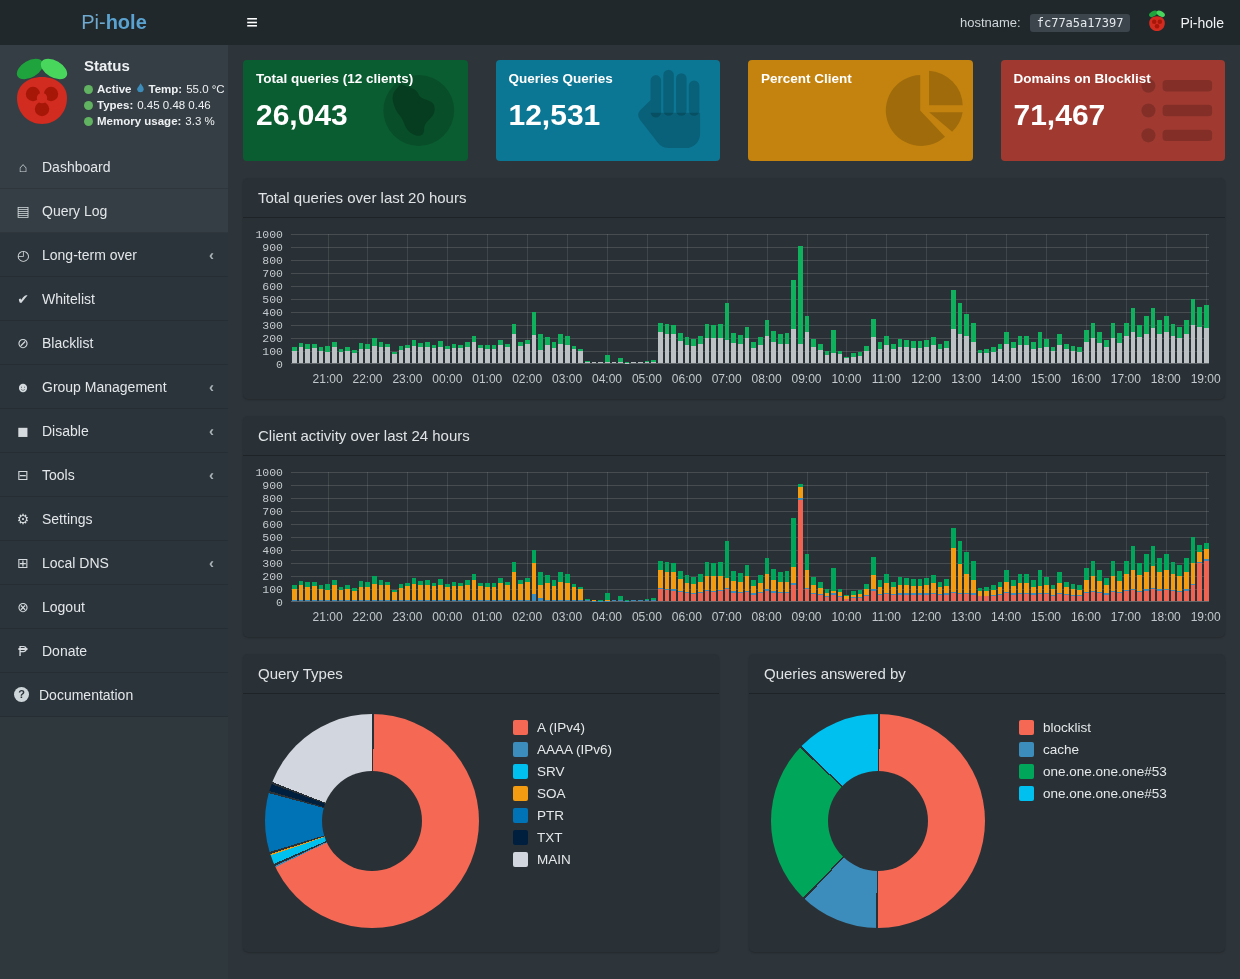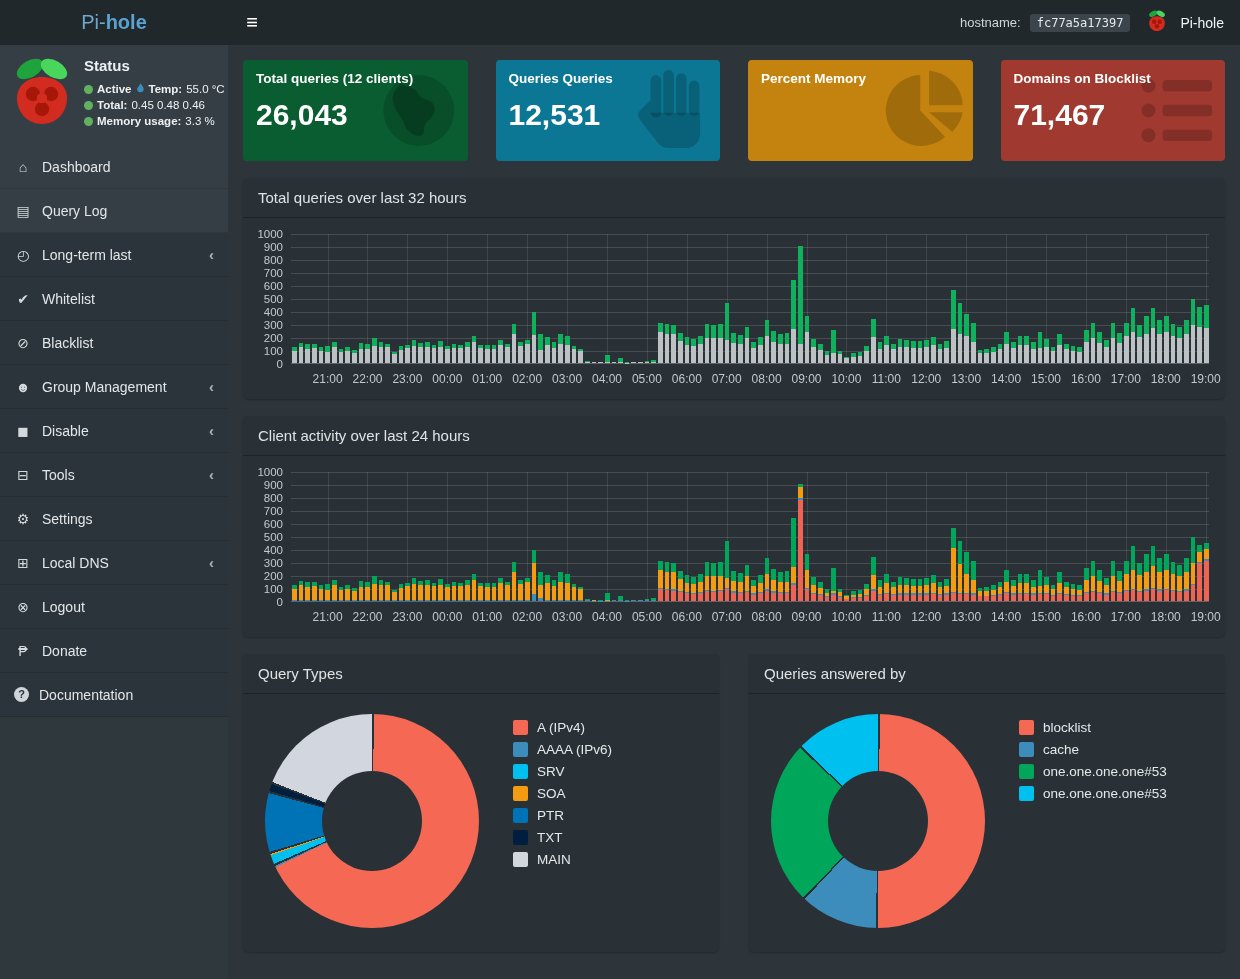--- a/index.html
+++ b/index.html
@@ -50,21 +50,21 @@
   .cards { display:grid; grid-template-columns:repeat(4,1fr); gap:28px; }
   .card { border-radius:4px; height:101px; padding:11px 13px; position:relative; overflow:hidden; color:#fff; }
   .card .card-title { font-size:13.5px; font-weight:700; position:relative; z-index:2; }
   .card .card-value { font-size:30px; font-weight:700; margin-top:12px; position:relative; z-index:2; }
   .card .watermark { position:absolute; right:6px; top:8px; bottom:8px; width:46%; z-index:1; }
 
   
   .panel { background:#2a3136; border-radius:5px; margin-top:17px; box-shadow:0 1px 2px rgba(0,0,0,.25); }
   .panel-header { padding:11px 15px; font-size:15px; color:#dfe3e6; border-bottom:1px solid rgba(0,0,0,.28); }
   .chart-body { display:flex; padding:16px 16px 8px 2px; }
-  .yaxis { width:46px; position:relative; height:130px; flex:0 0 46px; }
+  .yaxis { width:46px; position:relative; height:130px; flex:0 0 46px;font-family:Liberation Mono, monospace; }
   .ylabel { position:absolute; right:8px; transform:translateY(-50%); font-size:11.5px; color:#c3c9cd; }
   .plotwrap { flex:1; }
   .plot { height:130px; position:relative; border-bottom:1px solid rgba(255,255,255,.25);
     background-image:linear-gradient(rgba(255,255,255,.13) 1px, transparent 1px);
     background-size:100% 13px; }
   .vline { position:absolute; top:0; bottom:0; width:1px; background:rgba(255,255,255,.10); }
   .bars { position:absolute; inset:0; display:flex; align-items:flex-end; z-index:2; }
   .slot { flex:1; display:flex; justify-content:center; align-items:flex-end; height:100%; }
   .bar { width:70%; display:flex; flex-direction:column-reverse; }
   .seg { width:100%; }
@@ -108,21 +108,21 @@
           <span class="dot"></span>
           <span>Active</span>
           <svg class="flame" viewBox="0 0 10 13">
               <path d="M5 0 C6.5 2.4 8.6 4 8.6 7.2 A3.8 3.8 0 0 1 1.2 7.2 C1.2 5.4 2.3 4.5 3.1 3.4 C3.8 2.4 4.6 1.2 5 0 Z" fill="#3c8dbc"></path>
             </svg>
           <span>Temp:</span>
           <span class="val">55.0 °C</span>
         </div>
         <div class="status-line">
           <span class="dot"></span>
-          <span>Total:</span>
+          <span>Types:</span>
           <span class="val">0.45  0.48  0.46</span>
         </div>
         <div class="status-line">
           <span class="dot"></span>
           <span>Memory usage:</span>
           <span class="val">3.3 %</span>
         </div>
       </div>
     </div>
 
@@ -132,21 +132,21 @@
           <span>Dashboard</span>
           <span class="grow"></span>
         </li>
         <li class="section-top">
           <span class="nav-icon">▤</span>
           <span>Query Log</span>
           <span class="grow"></span>
         </li>
         <li class="section-rest">
           <span class="nav-icon">◴</span>
-          <span>Long-term last</span>
+          <span>Long-term over</span>
           <span class="grow"></span>
           <span class="chev">‹</span>
         </li>
         <li class="section-rest">
           <span class="nav-icon">✔</span>
           <span>Whitelist</span>
           <span class="grow"></span>
         </li>
         <li class="section-rest">
           <span class="nav-icon">⊘</span>
@@ -239,21 +239,21 @@
                 <g fill="rgba(0,0,0,.18)">
                   <rect x="6" y="2" width="3" height="12" rx="1.5"></rect>
                   <rect x="9.6" y="0.5" width="3" height="13" rx="1.5"></rect>
                   <rect x="13.2" y="1.5" width="3" height="12" rx="1.5"></rect>
                   <rect x="16.8" y="3.5" width="3" height="10" rx="1.5"></rect>
                   <path d="M6 9 L3 12 a2 2 0 0 0 0 2.6 L8 21 a4 4 0 0 0 3.4 1.6 h4.6 a4 4 0 0 0 4 -4 v-6 h-14z"></path>
                 </g>
               </svg></div>
           </div>
           <div class="card" style="background: rgb(196, 131, 14);">
-            <div class="card-title">Percent Memory</div>
+            <div class="card-title">Percent Client</div>
             <div class="watermark"><svg viewBox="0 0 24 24" width="100%" height="100%" preserveAspectRatio="xMaxYMid meet">
                 <g fill="rgba(0,0,0,.18)">
                   <path d="M11 12 V2 A10 10 0 1 0 18 19.4 Z"></path>
                   <path d="M13.5 10.5 V0.8 A10 10 0 0 1 23 10.5 Z"></path>
                   <path d="M13.5 13.5 H23 A10 10 0 0 1 20 19 Z" transform="translate(0 -1)"></path>
                 </g>
               </svg></div>
           </div>
           <div class="card" style="background: rgb(160, 58, 49);">
             <div class="card-title">Domains on Blocklist</div>
@@ -265,21 +265,21 @@
                   <circle cx="4" cy="12" r="2"></circle>
                   <rect x="8" y="10.4" width="14" height="3.2" rx="1"></rect>
                   <circle cx="4" cy="19" r="2"></circle>
                   <rect x="8" y="17.4" width="14" height="3.2" rx="1"></rect>
                 </g>
               </svg></div>
           </div>
         </div>
 
       <section class="panel">
-        <div class="panel-header">Total queries over last 32 hours</div>
+        <div class="panel-header">Total queries over last 20 hours</div>
         <div class="chart-body" id="chart0">
           <div class="yaxis">
               <div class="ylabel" style="top: 0px;">1000</div>
               <div class="ylabel" style="top: 13px;">900</div>
               <div class="ylabel" style="top: 26px;">800</div>
               <div class="ylabel" style="top: 39px;">700</div>
               <div class="ylabel" style="top: 52px;">600</div>
               <div class="ylabel" style="top: 65px;">500</div>
               <div class="ylabel" style="top: 78px;">400</div>
               <div class="ylabel" style="top: 91px;">300</div>

